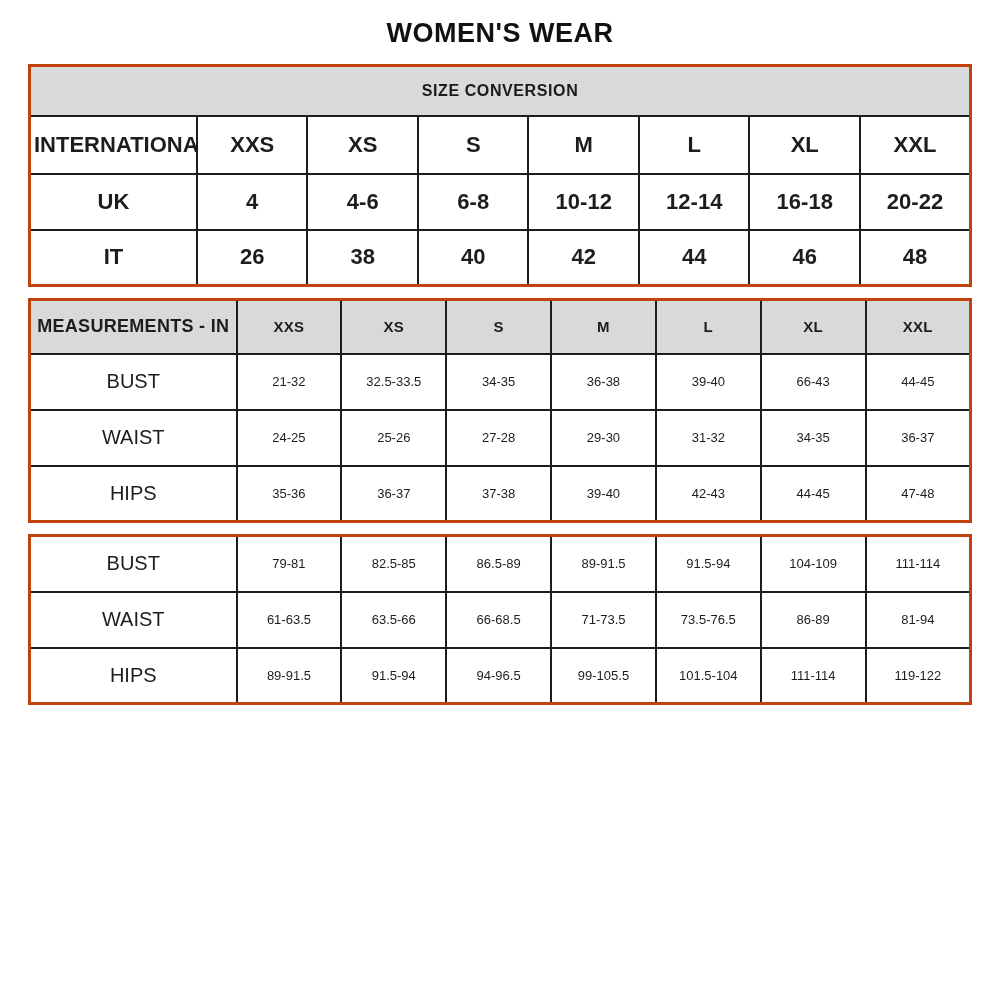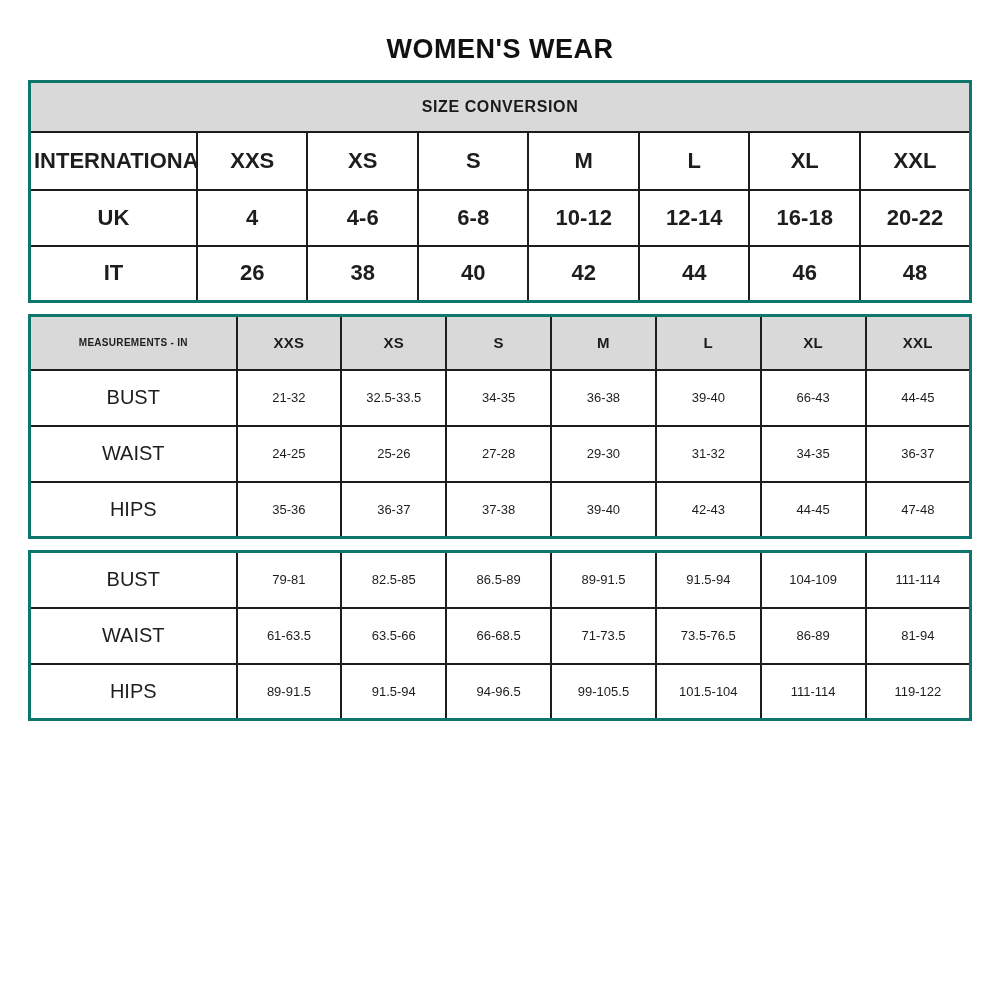--- a/index.html
+++ b/index.html
@@ -2,35 +2,35 @@
 <html><head>
 <meta charset="utf-8">
 <style>
   * { box-sizing: border-box; }
   html, body { margin: 0; padding: 0; background: #ffffff; }
   body {
     width: 1000px; height: 1000px;
     font-family: "Liberation Sans", sans-serif;
     color: #1d1d1d;
   }
-  .page { width: 1000px; height: 708px; padding: 10px 28px 0 28px; margin-top: 16px; }
+  .page { width: 1000px; height: 708px; padding: 10px 28px 0 28px; }
   .page-title {
     text-align: center;
     font-size: 27px;
     font-weight: 700;
     letter-spacing: 0.5px;
     color: #111111;
     margin: 8px 0 15px 0;
   }
   table {
     width: 100%;
     border-collapse: collapse;
     table-layout: fixed;
   }
-  .tbl { border: 3px solid #0f766e; margin-bottom: 11px; }
+  .tbl { border: 3px solid #c2410c; margin-bottom: 11px; }
   .tbl td, .tbl th {
     border: 2px solid #1d1d1d;
     text-align: center;
     vertical-align: middle;
     padding: 0 3px;
     overflow: hidden;
   }
   .table-title-cell {
     background: #d9d9d9;
     height: 50px;
@@ -46,21 +46,21 @@
   
   .meas col.c-label { width: 22%; }
   .meas .head-row td {
     background: #d9d9d9;
     height: 54px;
     font-size: 15px;
     font-weight: 700;
     letter-spacing: 0.3px;
   }
   .meas .head-row td.corner {
-    font-size: 10px;
+    font-size: 18px;
   }
   .meas td { height: 56px; font-size: 13px; font-weight: 400; }
   .meas td.row-label { font-size: 20px; }
 </style>
 </head>
 <body>
 
 <div class="page">
 
   <div class="page-title">WOMEN'S WEAR</div>

